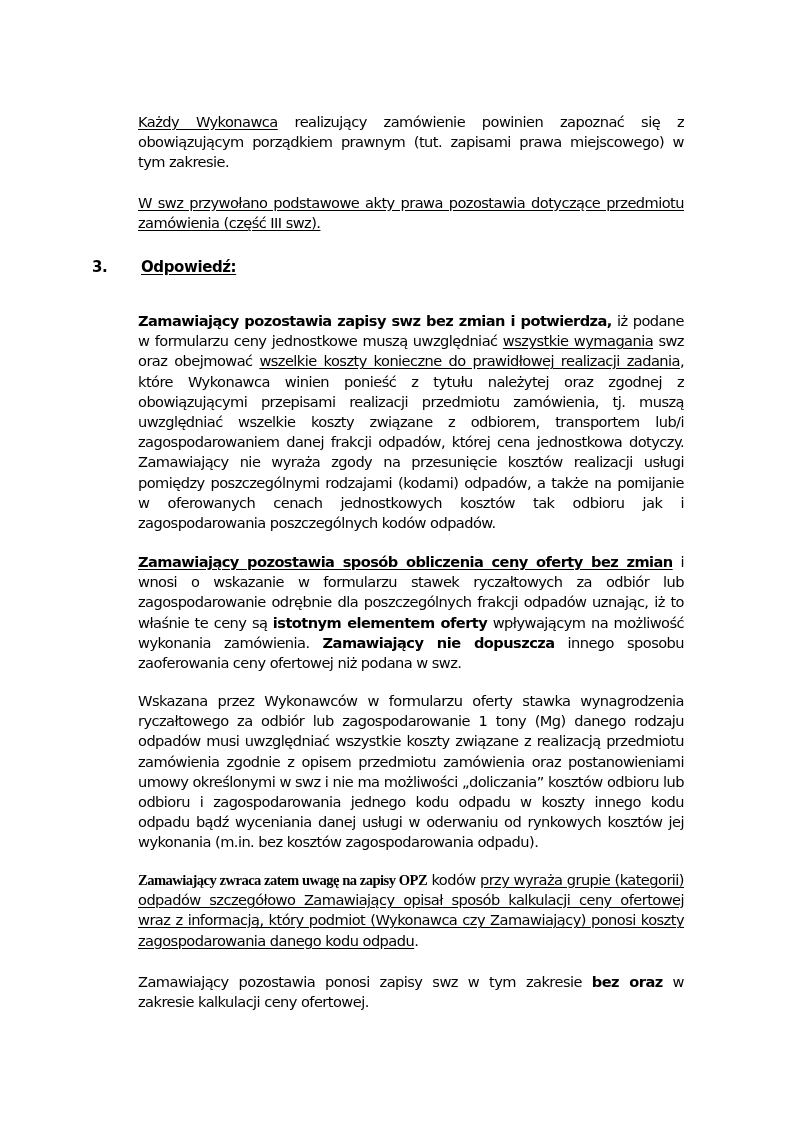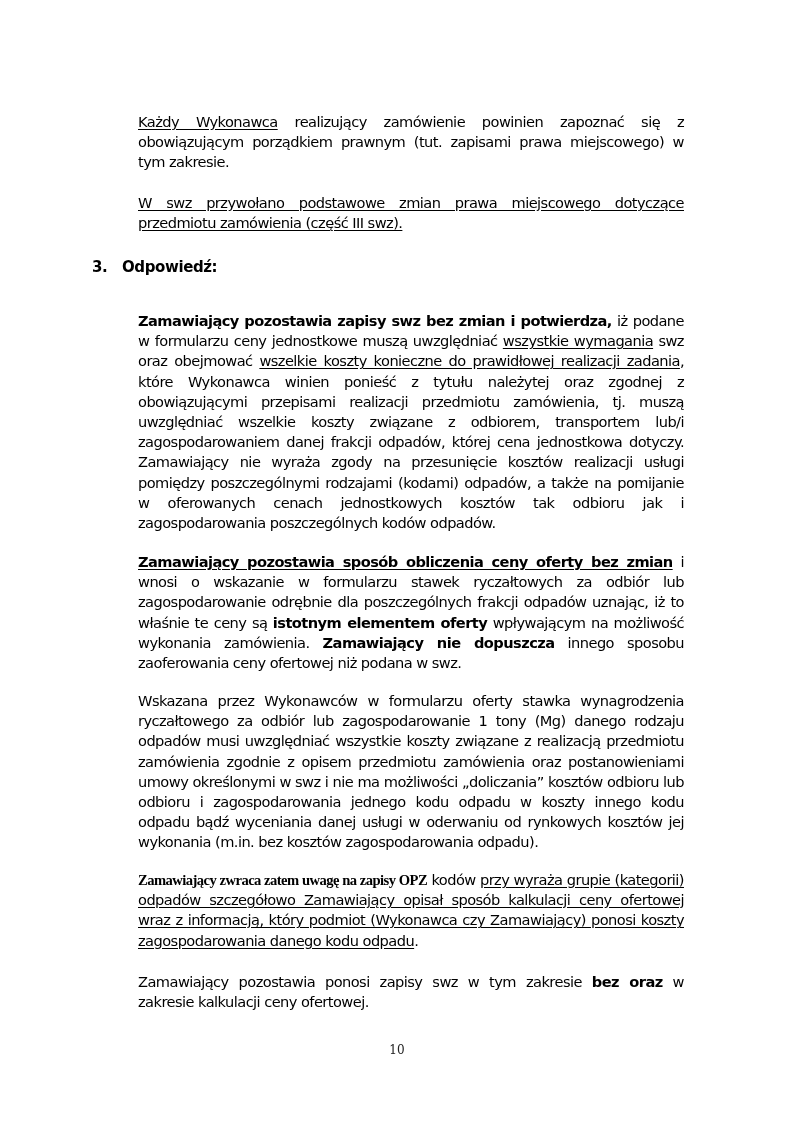--- a/index.html
+++ b/index.html
@@ -6,21 +6,21 @@
     body { width: 794px; height: 1123px; position: relative; overflow: hidden;
            font-family: "DejaVu Sans", sans-serif; color: #000; }
     .page { position: absolute; left: 0; top: 0; width: 794px; height: 1123px; background: #fff; }
     .content { position: absolute; left: 122px; top: 96px; width: 578px; }
     .para { font-size: 14.6px; line-height: 20.2px; text-align: justify; margin: 16px;
             letter-spacing: -0.55px; word-spacing: 0px; }
     .u { text-decoration: underline; text-underline-offset: 2px; }
     .heading { position: absolute; left: 92px; top: 258px; font-size: 15px; font-weight: bold;
                letter-spacing: -0.4px; }
     .heading .num { display: inline-block; width: 30px; }
-    .heading .title { text-underline-offset: 2px; }
+    .heading .title { text-decoration: underline; text-underline-offset: 2px; margin-left: 19px; }
     .page-number { position: absolute; left: 0; width: 794px; top: 1043px; text-align: center;
                    font-family: "DejaVu Serif", serif; font-size: 12px; color: #222; }
     #p1 { position: absolute; top: 0; }
     #p2 { position: absolute; top: 81px; }
     #p3 { position: absolute; top: 199px; }
     #p4 { position: absolute; top: 440px; }
     #p5 { position: absolute; top: 579px; }
     #p6 { position: absolute; top: 758px; }
     #p7 { position: absolute; top: 860px; }
   </style>
@@ -28,22 +28,21 @@
 <body>
 
 <div class="page">
 
   <div class="heading">
     <span class="num">3.</span><span class="title">Odpowiedź:</span>
   </div>
 
   <div class="content">
     <p class="para" id="p1"><span class="u">Każdy Wykonawca</span><span> realizujący zamówienie powinien zapoznać się z obowiązującym porządkiem prawnym (tut. zapisami prawa miejscowego) w tym zakresie.</span></p>
-    <p class="para" id="p2"><span class="u">W swz przywołano podstawowe zmian prawa miejscowego dotyczące przedmiotu zamówienia (część III swz).</span></p>
+    <p class="para" id="p2"><span class="u">W swz przywołano podstawowe akty prawa pozostawia dotyczące przedmiotu zamówienia (część III swz).</span></p>
     <p class="para" id="p3"><span style="font-weight: bold;">Zamawiający pozostawia zapisy swz bez zmian i potwierdza,</span><span> iż podane w formularzu ceny jednostkowe muszą uwzględniać </span><span class="u">wszystkie wymagania</span><span> swz oraz obejmować </span><span class="u">wszelkie koszty konieczne do prawidłowej realizacji zadania</span><span>, które Wykonawca winien ponieść z tytułu należytej oraz zgodnej z obowiązującymi przepisami realizacji przedmiotu zamówienia, tj. muszą uwzględniać wszelkie koszty związane z odbiorem, transportem lub/i zagospodarowaniem danej frakcji odpadów, której cena jednostkowa dotyczy. Zamawiający nie wyraża zgody na przesunięcie kosztów realizacji usługi pomiędzy poszczególnymi rodzajami (kodami) odpadów, a także na pomijanie w oferowanych cenach jednostkowych kosztów tak odbioru jak i zagospodarowania poszczególnych kodów odpadów.</span></p>
     <p class="para" id="p4"><span class="u" style="font-weight: bold;">Zamawiający pozostawia sposób obliczenia ceny oferty bez zmian</span><span> i wnosi o wskazanie w formularzu stawek ryczałtowych za odbiór lub zagospodarowanie odrębnie dla poszczególnych frakcji odpadów uznając, iż to właśnie te ceny są </span><span style="font-weight: bold;">istotnym elementem oferty</span><span> wpływającym na możliwość wykonania zamówienia. </span><span style="font-weight: bold;">Zamawiający nie dopuszcza</span><span> innego sposobu zaoferowania ceny ofertowej niż podana w swz.</span></p>
     <p class="para" id="p5"><span>Wskazana przez Wykonawców w formularzu oferty stawka wynagrodzenia ryczałtowego za odbiór lub zagospodarowanie 1 tony (Mg) danego rodzaju odpadów musi uwzględniać wszystkie koszty związane z realizacją przedmiotu zamówienia zgodnie z opisem przedmiotu zamówienia oraz postanowieniami umowy określonymi w swz i nie ma możliwości „doliczania” kosztów odbioru lub odbioru i zagospodarowania jednego kodu odpadu w koszty innego kodu odpadu bądź wyceniania danej usługi w oderwaniu od rynkowych kosztów jej wykonania (m.in. bez kosztów zagospodarowania odpadu).</span></p>
     <p class="para" id="p6"><span style="font-weight: bold; font-family: Liberation Serif, serif;">Zamawiający zwraca zatem uwagę na zapisy OPZ</span><span> kodów </span><span class="u">przy wyraża grupie (kategorii) odpadów szczegółowo Zamawiający opisał sposób kalkulacji ceny ofertowej wraz z informacją, który podmiot (Wykonawca czy Zamawiający) ponosi koszty zagospodarowania danego kodu odpadu</span><span>.</span></p>
     <p class="para" id="p7"><span>Zamawiający pozostawia ponosi zapisy swz w tym zakresie </span><span style="font-weight: bold;">bez oraz</span><span> w zakresie kalkulacji ceny ofertowej.</span></p>
   </div>
 
-  <div class="page-number">10</div>
 </div>
 
 </body></html>

